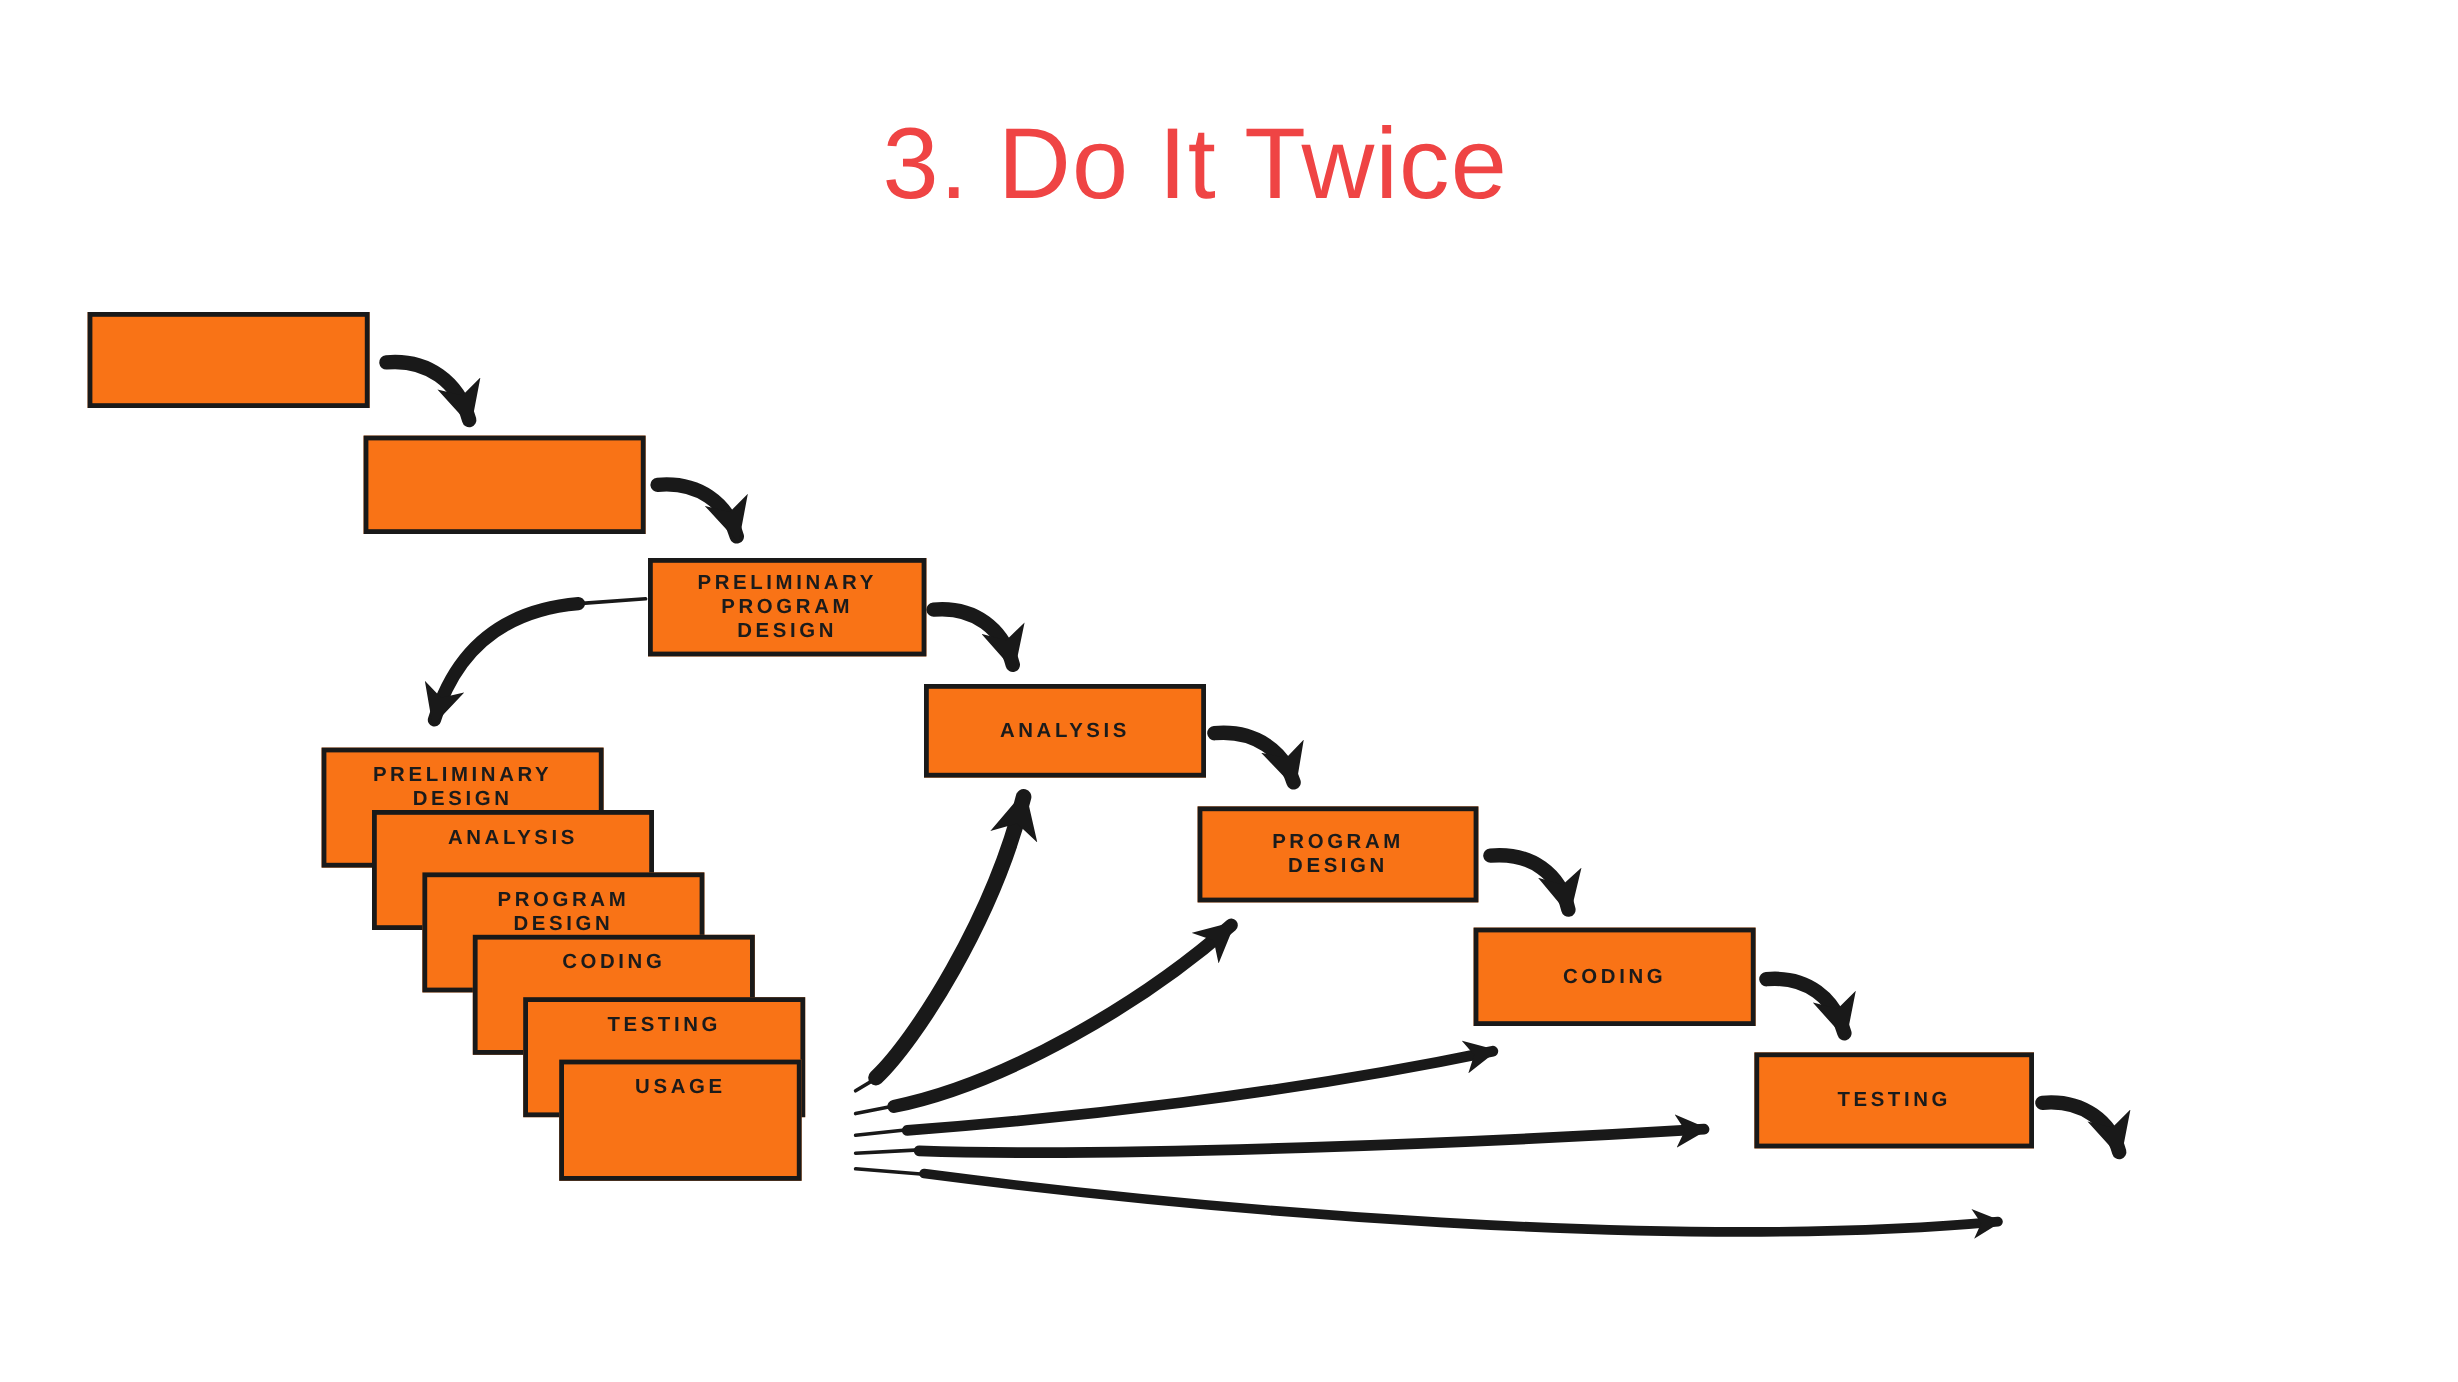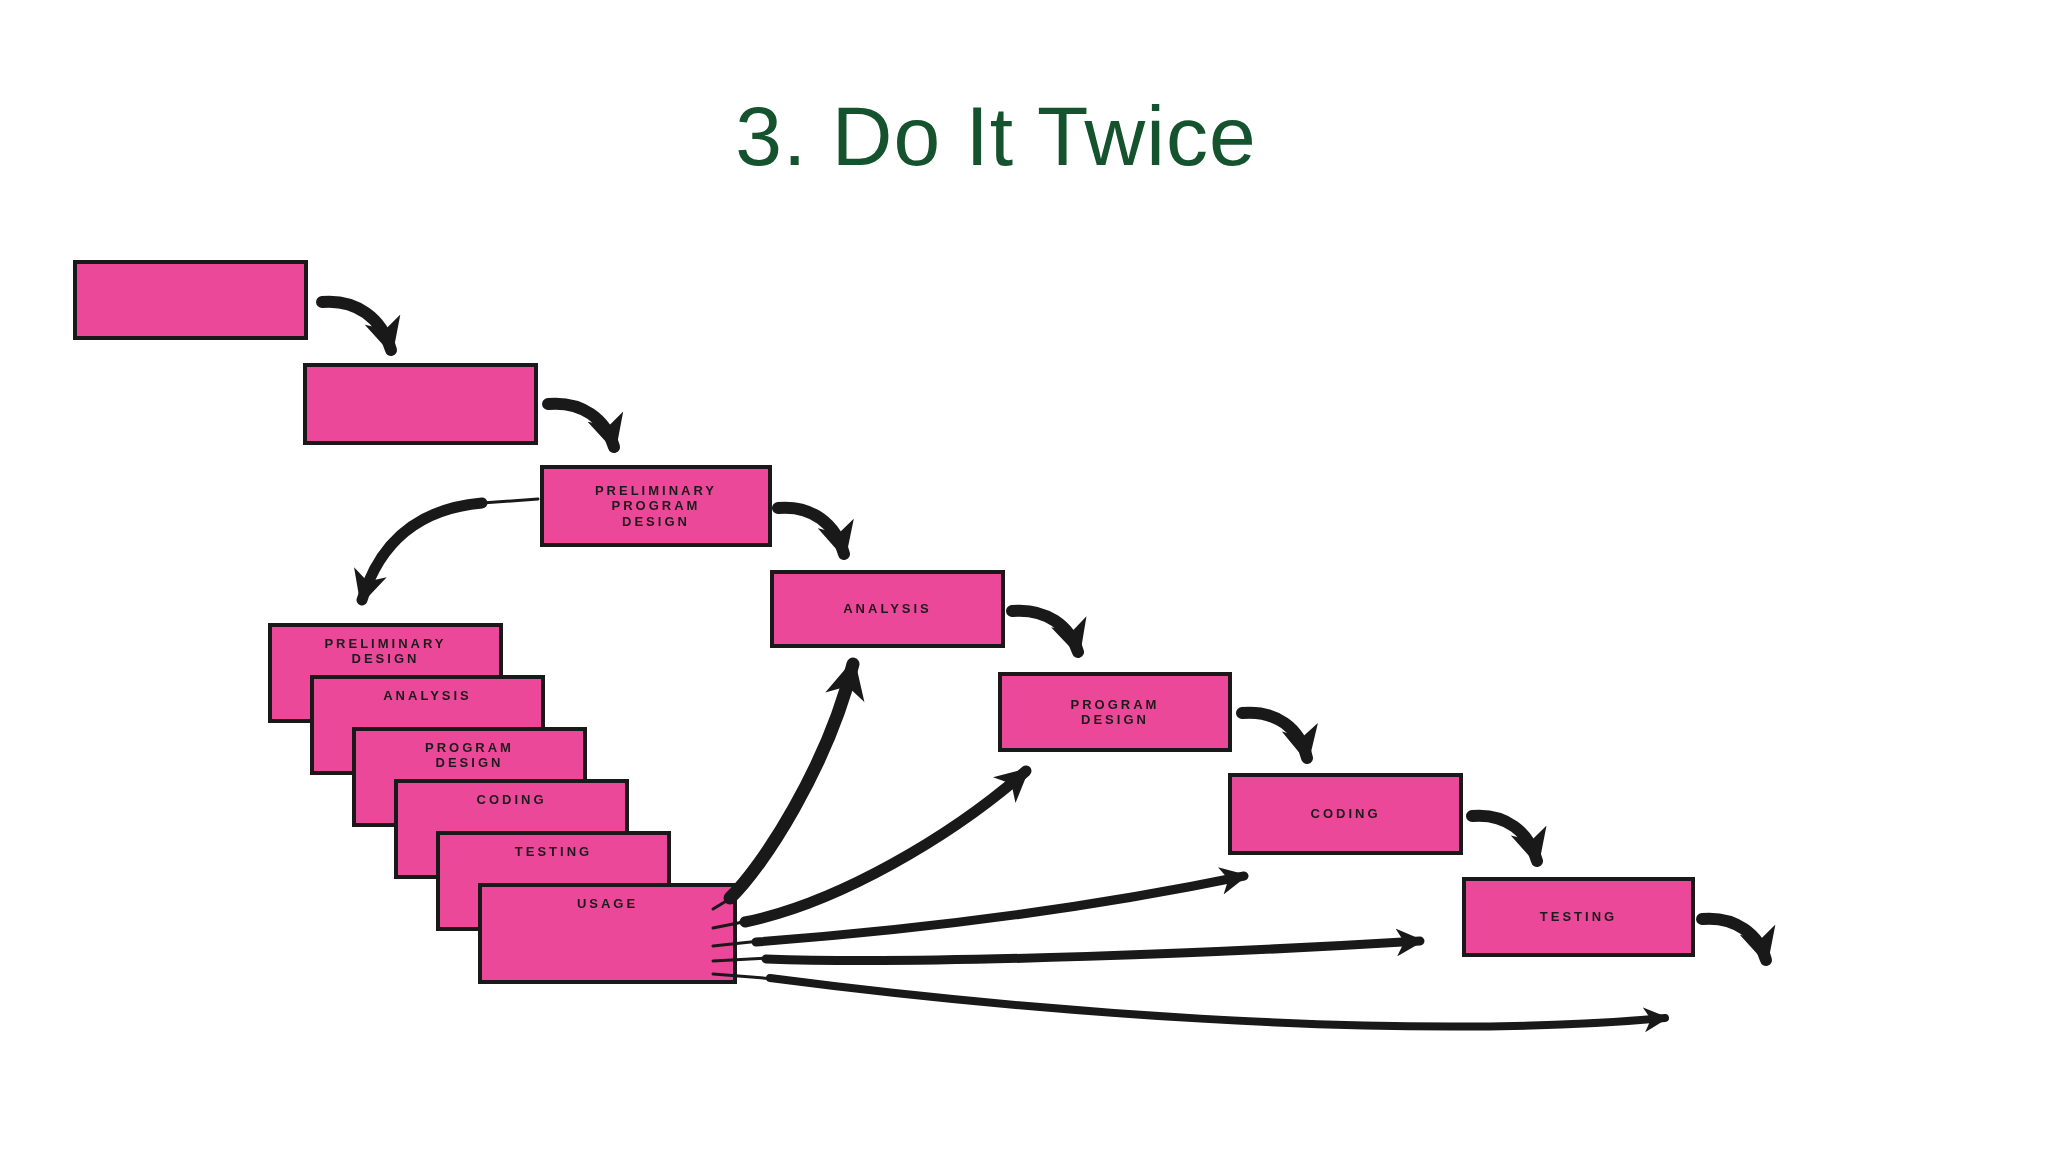--- a/index.html
+++ b/index.html
@@ -18,32 +18,32 @@
     background: #ffffff;
   }
   .slide-title {
     position: absolute;
     left: 0;
     top: 88px;
     width: 1992px;
     text-align: center;
     font-size: 84px;
     font-weight: 400;
-    color: #14532d;
+    color: #ef4444;
     letter-spacing: 1px;
     margin: 0;
   }
   .box {
     position: absolute;
     box-sizing: border-box;
-    background: #ec4899;
+    background: #f97316;
     border: 4px solid #191919;
     color: #1b1b1b;
     font-weight: bold;
-    font-size: 13px;
+    font-size: 17px;
     line-height: 1.18;
     letter-spacing: 3px;
     text-align: center;
     white-space: pre-line;
     display: flex;
     align-items: center;
     justify-content: center;
   }
   .box.top-label {
     align-items: flex-start;
@@ -82,21 +82,21 @@
   <div class="box" style="left:1228px; top:773px; width:235px; height:82px;">CODING</div>
   <div class="box" style="left:1462px; top:877px; width:233px; height:80px;">TESTING</div>
 
   <div class="box top-label" style="left:268px; top:623px; width:235px; height:100px;">PRELIMINARY
 DESIGN</div>
   <div class="box top-label" style="left:310px; top:675px; width:235px; height:100px;">ANALYSIS</div>
   <div class="box top-label" style="left:352px; top:727px; width:235px; height:100px;">PROGRAM
 DESIGN</div>
   <div class="box top-label" style="left:394px; top:779px; width:235px; height:100px;">CODING</div>
   <div class="box top-label" style="left:436px; top:831px; width:235px; height:100px;">TESTING</div>
-  <div class="box top-label" style="left:478px; top:883px; width:259px; height:101px;">USAGE</div>
+  <div class="box top-label" style="left:466px; top:883px; width:202px; height:101px;">USAGE</div>
 
   <svg class="arrow-layer" viewBox="0 0 2048 1152" xmlns="http://www.w3.org/2000/svg">
     <defs>
       <marker id="ah" viewBox="0 0 10 10" markerWidth="3.1" markerHeight="3.1" refX="8.5" refY="5" orient="auto">
         <path class="head" d="M0,0 L10,5 L0,10 L2.8,5 Z"></path>
       </marker>
     </defs>
 
     <path d="M 322 302 C 356 299 382 318 391 350" stroke-width="12" marker-end="url(#ah)"></path>
     <path d="M 548 404 C 582 401 606 419 614 447" stroke-width="12" marker-end="url(#ah)"></path>

